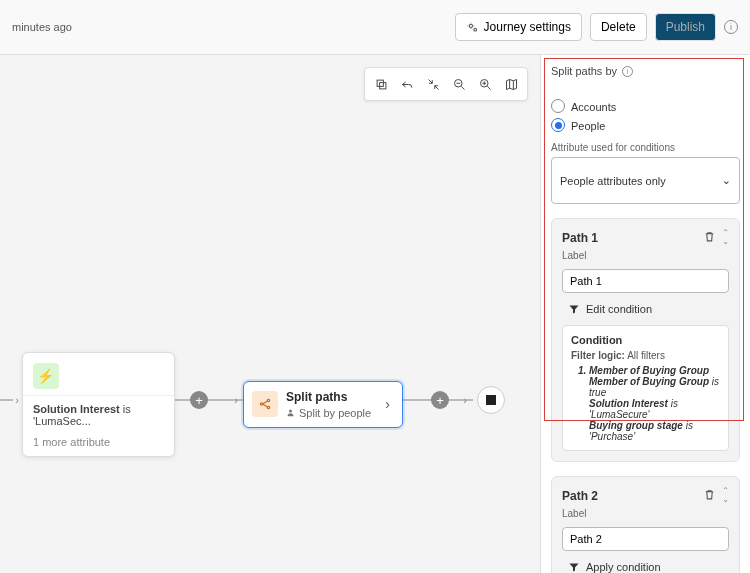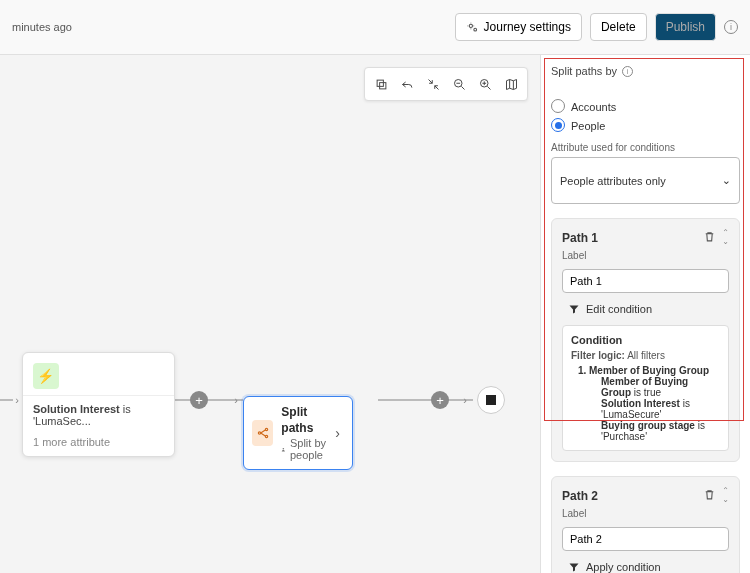--- a/index.html
+++ b/index.html
@@ -50,22 +50,22 @@
 .path-head { display: flex; align-items: center; justify-content: space-between; }
 .path-title { font-size: 12px; font-weight: 600; }
 .path-icons { display: flex; gap: 6px; align-items: center; color: #555; }
 .path-icons span { cursor: pointer; }
 .input { width: 100%; border: 1px solid #bbb; border-radius: 4px; padding: 5px 7px; font-size: 11px; margin-top: 4px; background: #fff; }
 .link-row { display: flex; align-items: center; gap: 6px; margin: 10px 0 0 6px; font-size: 11px; color: #333; cursor: pointer; }
 .cond-box { background: #fff; border: 1px solid #ddd; border-radius: 4px; margin-top: 10px; padding: 8px; }
 .cond-h { font-size: 11px; font-weight: 600; }
 .cond-sub { font-size: 10px; color: #555; margin: 4px 0 4px 0; }
 .cond-ol { padding-left: 18px; font-size: 10px; margin-top: 2px; }
-.cond-ol li { font-weight: 600; }
-.cond-line { font-size: 10px; font-weight: 400; margin-left: 12px; }
+.cond-ol li { font-weight: 600; font-style: italic; }
+.cond-line { font-size: 10px; font-weight: 400; margin-left: 0; }
 
 .add-path { display: inline-flex; align-items: center; gap: 6px; border: 1px solid #bbb; border-radius: 14px; padding: 5px 12px; margin-top: 12px; cursor: pointer; font-size: 11px; background: #fff; }
 .add-plus { width: 14px; height: 14px; border: 1.3px solid #555; border-radius: 50%; display: flex; align-items: center; justify-content: center; font-size: 11px; line-height: 1; }
 .updn { display: flex; flex-direction: column; font-size: 8px; color: #888; line-height: 1; gap: 1px; }
 </style>
 </head>
 <body>
 
 <div class="topbar">
   <div class="topbar-left">minutes ago</div>
@@ -140,21 +140,21 @@
     <div class="node" style="left:22px; top:297px; width:153px;">
       <div class="node-head">
         <div class="node-ic ic-green">⚡</div>
       </div>
       <div class="node-foot">
         <b>Solution Interest</b> is 'LumaSec...
       </div>
       <div class="node-foot2">1 more attribute</div>
     </div>
 
-    <div class="node selected" style="left:243px; top:341px; width:110px;">
+    <div class="node selected" style="left:243px; top:326px; width:160px;">
       <div class="node-head" style="padding:8px 6px 8px 8px;">
         <div class="node-ic ic-orange">
           <svg width="14" height="14" viewBox="0 0 24 24" fill="none" stroke="#cf6a1a" stroke-width="2">
               <circle cx="6" cy="12" r="2"></circle>
               <circle cx="18" cy="6" r="2"></circle>
               <circle cx="18" cy="18" r="2"></circle>
               <path d="M8 12l8-5M8 12l8 5"></path>
             </svg>
         </div>
         <div style="flex:1;">

